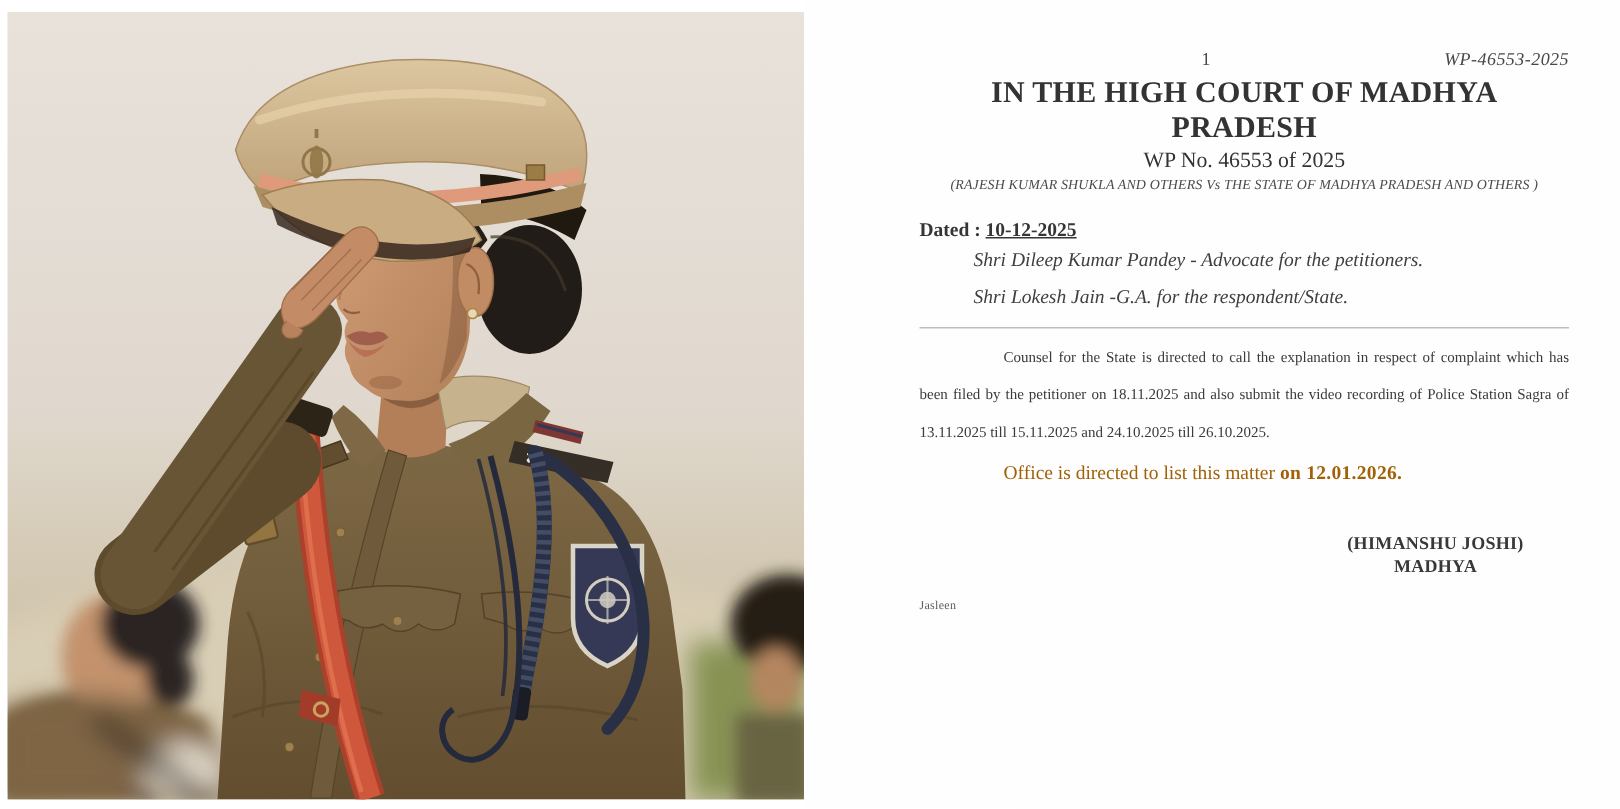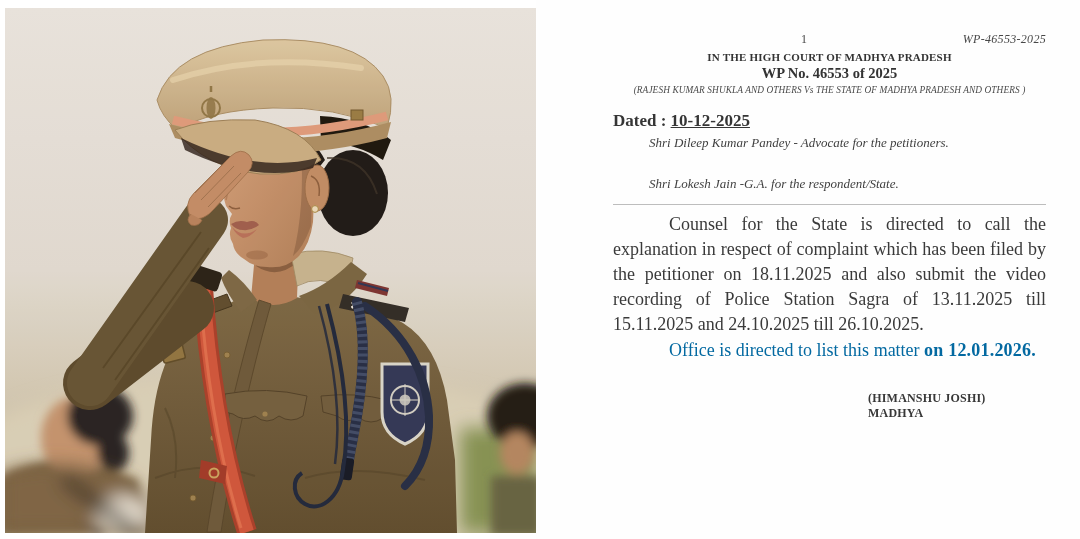--- a/index.html
+++ b/index.html
@@ -7,33 +7,33 @@
           font-family:"Liberation Serif",serif;}
   
   .photo-panel{position:absolute;left:5px;top:8px;width:531px;height:525px;overflow:hidden;background:#e7e2dc;}
   .photo-panel svg{display:block;width:100%;height:100%;}
   
   .doc-panel{position:absolute;left:536px;top:0;width:544px;height:539px;background:#fefefe;color:#3c3c3c;}
   .doc-content{position:absolute;left:77px;top:32px;width:433px;filter:blur(.3px);}
   .topline{position:relative;height:15px;font-size:12px;color:#474747;}
   .topline .pg{position:absolute;left:188px;top:0;}
   .topline .ref{position:absolute;right:0;top:0;letter-spacing:.3px;font-style:italic;}
-  .h1{text-align:center;font-weight:bold;font-size:11px;margin-top:4px;letter-spacing:.2px;color:#333;}
+  .h1{text-align:center;font-weight:bold;font-size:20px;margin-top:4px;letter-spacing:.2px;color:#333;}
   .h2{text-align:center;font-weight:bold;font-size:14px;margin-top:2px;color:#333;}
-  .h3{text-align:center;font-weight:bold;font-size:14.5px;margin-top:2px;color:#333;}
+  .h3{text-align:center;font-weight:normal;font-size:14.5px;margin-top:2px;color:#333;}
   .parties{text-align:center;font-weight:normal;font-style:italic;font-size:9.3px;margin-top:3px;letter-spacing:.1px;color:#4a4a4a;}
-  .dated{font-weight:bold;font-size:17px;margin-top:16px;color:#353535;}
+  .dated{font-weight:bold;font-size:13px;margin-top:16px;color:#353535;}
   .dated-value{text-decoration:underline;}
-  .counsel{font-style:italic;font-size:13px;margin-top:25px;margin-left:36px;color:#3f3f3f;}
+  .counsel{font-style:italic;font-size:13px;margin-top:9px;margin-left:36px;color:#3f3f3f;}
   .counsel.first{margin-top:4px;}
   .rule{border:none;border-top:1.4px solid #bdbdbd;margin:12px 0 0 0;}
-  .body-para{font-size:18px;line-height:25px;text-align:justify;text-indent:56px;margin:7px 0 0 0;color:#3a3a3a;}
-  .listing{font-size:18px;line-height:25px;text-indent:56px;margin:1px 0 0 0;color:#0369a1;}
+  .body-para{font-size:10px;line-height:25px;text-align:justify;text-indent:56px;margin:7px 0 0 0;color:#3a3a3a;}
+  .listing{font-size:13px;line-height:25px;text-indent:56px;margin:1px 0 0 0;color:#a16207;}
   .listing b{letter-spacing:.2px;}
-  .sig{width:178px;margin:28px 0 0 auto;font-weight:bold;font-size:12px;line-height:15px;letter-spacing:.2px;color:#383838;}
+  .sig{width:178px;margin:28px 0 0 auto;text-align:center;font-weight:bold;font-size:12px;line-height:15px;letter-spacing:.2px;color:#383838;}
   .steno{font-size:8px;color:#5c5c5c;margin-top:14px;letter-spacing:.2px;}
 </style>
 </head>
 <body>
 
 <div class="canvas">
 
   <div class="photo-panel">
     <svg viewBox="0 0 531 525" preserveAspectRatio="none">
       <defs>
@@ -221,15 +221,16 @@
       <hr class="rule">
 
       <p class="body-para">Counsel for the State is directed to call the explanation in respect of complaint which has been filed by the petitioner on 18.11.2025 and also submit the video recording of Police Station Sagra of 13.11.2025 till 15.11.2025 and 24.10.2025 till 26.10.2025.</p>
       <p class="listing"><span>Office is directed to list this matter </span><b>on 12.01.2026.</b></p>
 
       <div class="sig">
         <div>(HIMANSHU JOSHI)</div>
         <div>MADHYA</div>
       </div>
 
+      <div class="steno">Jasleen</div>
     </div>
   </div>
 </div>
 
 </body></html>

